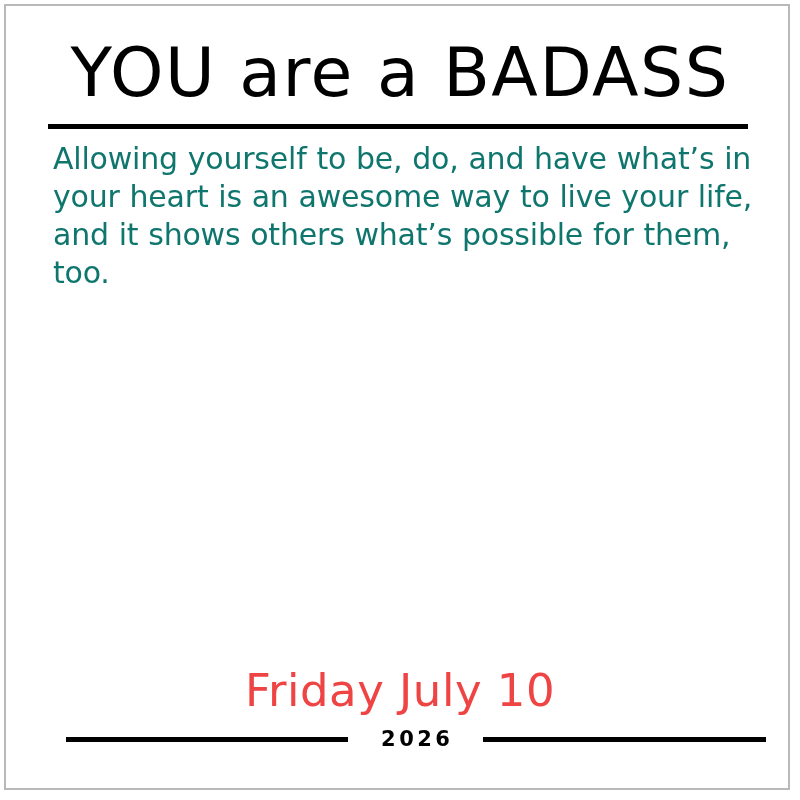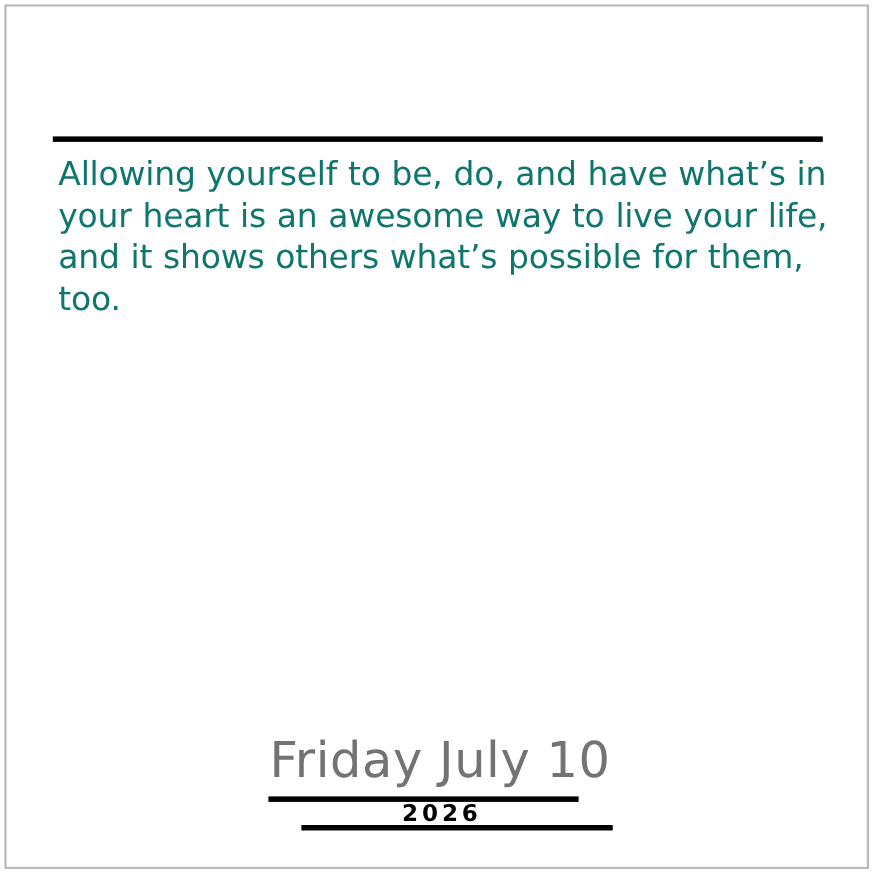--- a/index.html
+++ b/index.html
@@ -91,34 +91,33 @@
   }
 
   .footer-date {
     width: 704px;
     text-align: center;
     font-family: "DejaVu Sans", "Liberation Sans", sans-serif;
     font-weight: 400;
     font-size: 45px;
     line-height: 54px;
     letter-spacing: 0.5px;
-    color: #737373;
+    color: #ef4444;
     white-space: nowrap;
   }
 
   .footer-year-row {
     position: absolute;
-    left: 0;
+    left: 16px;
     top: 62px;
     width: 704px;
     height: 26px;
     display: flex;
     align-items: center;
     justify-content: center;
-    flex-direction: column;
   }
 
   .footer-rule {
     height: 5px;
     background: #000000;
     flex: 0 0 auto;
   }
   .footer-rule.left  { width: 282px; margin-right: 30px; }
   .footer-rule.right { width: 283px; margin-left: 30px; }
 
@@ -135,20 +134,21 @@
 </style>
 </head>
 <body>
 
 <div class="page">
 
   <div class="page-frame"></div>
 
   <div class="content">
 
+    <div class="title">YOU are a BADASS</div>
 
     <div class="title-rule"></div>
 
     <div class="quote">Allowing yourself to be, do, and have what’s in your heart is an awesome way to live your life, and it shows others what’s possible for them, too.</div>
 
     <div class="footer">
 
       <div class="footer-date">Friday July 10</div>
 
       <div class="footer-year-row">

